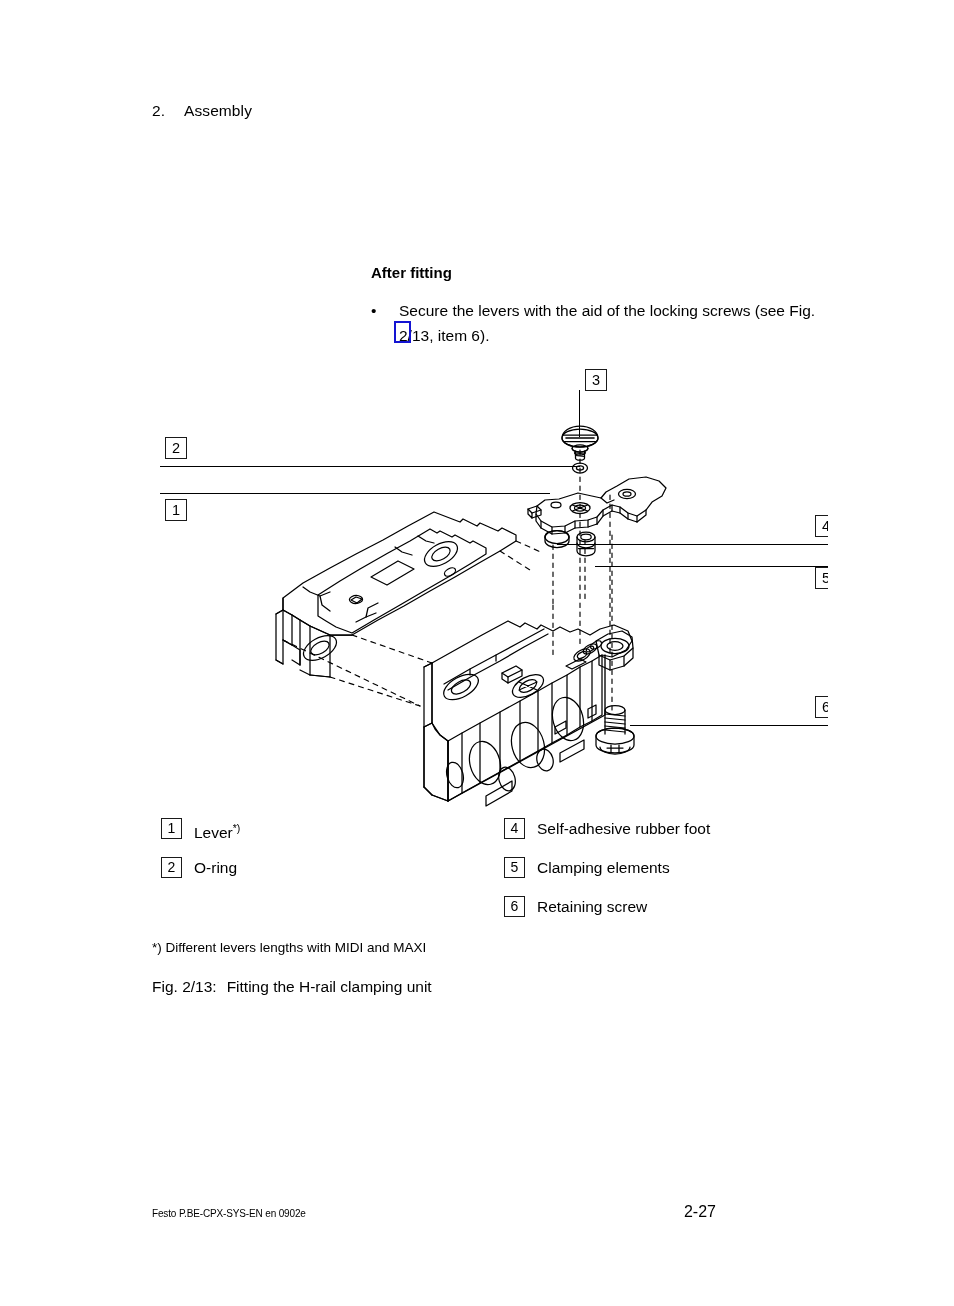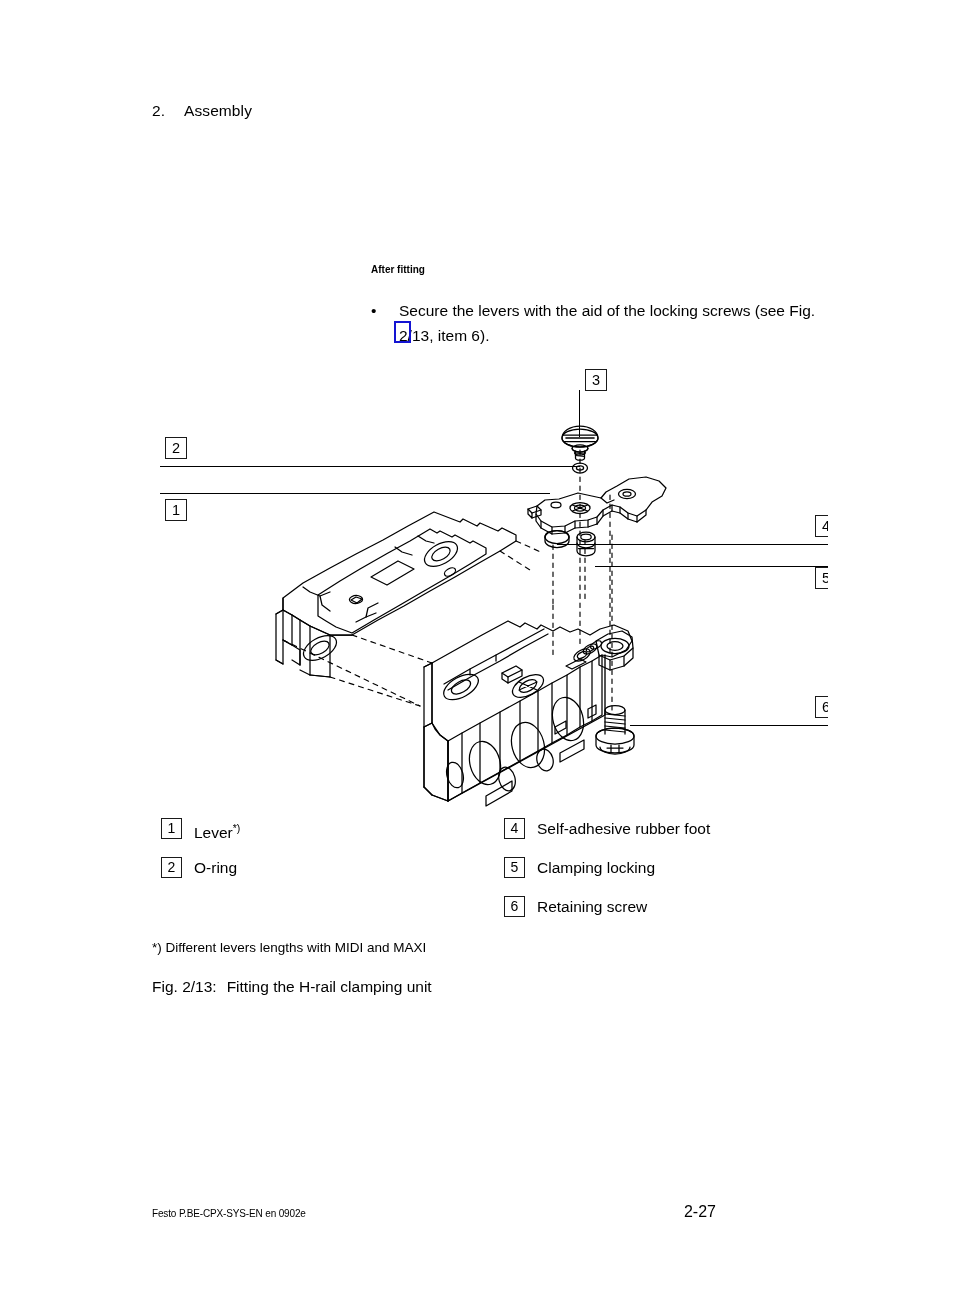--- a/index.html
+++ b/index.html
@@ -29,21 +29,21 @@
     letter-spacing: 0.1px;
     white-space: nowrap;
   }
   .chapter-header .num { display: inline-block; width: 32px; }
 
   
   .section-title {
     position: absolute;
     left: 371px;
     top: 264px;
-    font-size: 10px;
+    font-size: 15px;
     font-weight: bold;
     white-space: nowrap;
   }
   .bullet-block {
     position: absolute;
     left: 371px;
     top: 298px;
     width: 470px;
     font-size: 15.5px;
     line-height: 25px;
@@ -565,21 +565,21 @@
       <div class="legend-row">
         <span class="legend-box">2</span><span class="legend-label">O-ring</span>
       </div>
     </div>
 
     <div class="legend-col right">
       <div class="legend-row">
         <span class="legend-box">4</span><span class="legend-label">Self-adhesive rubber foot</span>
       </div>
       <div class="legend-row">
-        <span class="legend-box">5</span><span class="legend-label">Clamping locking</span>
+        <span class="legend-box">5</span><span class="legend-label">Clamping elements</span>
       </div>
       <div class="legend-row">
         <span class="legend-box">6</span><span class="legend-label">Retaining screw</span>
       </div>
     </div>
 
   </div>
 
   <div class="footnote">*) Different levers lengths with MIDI and MAXI</div>
 

